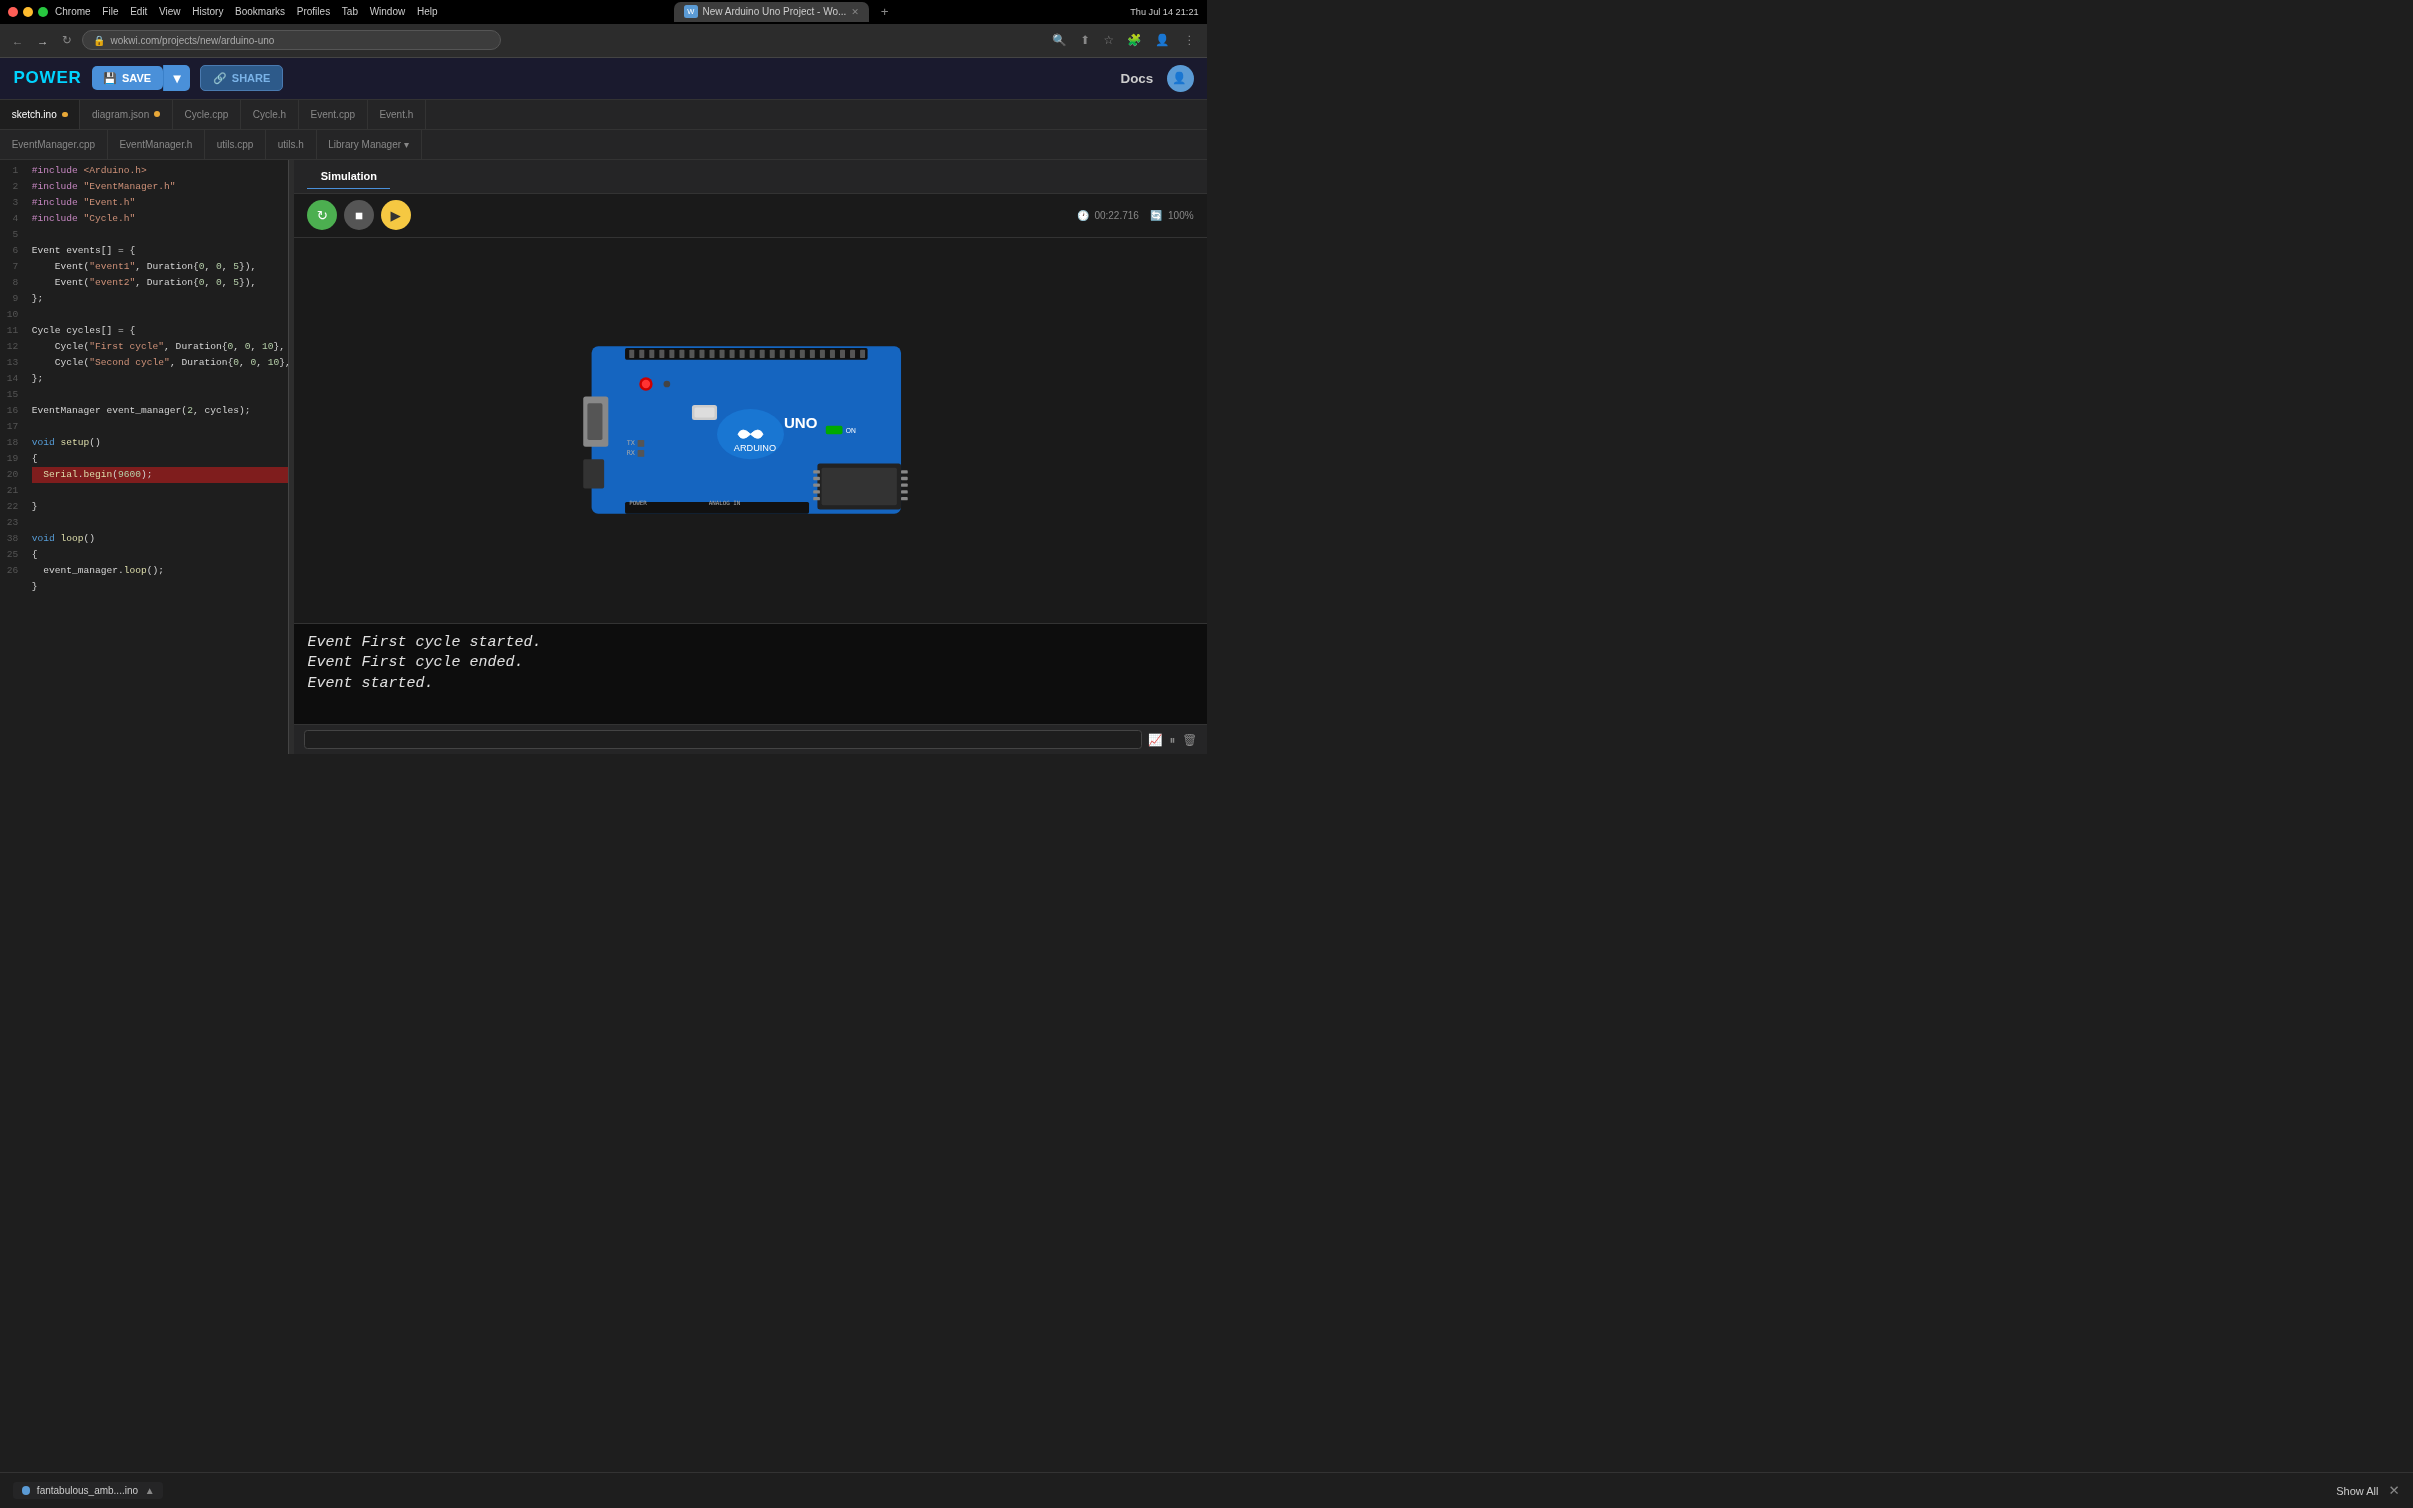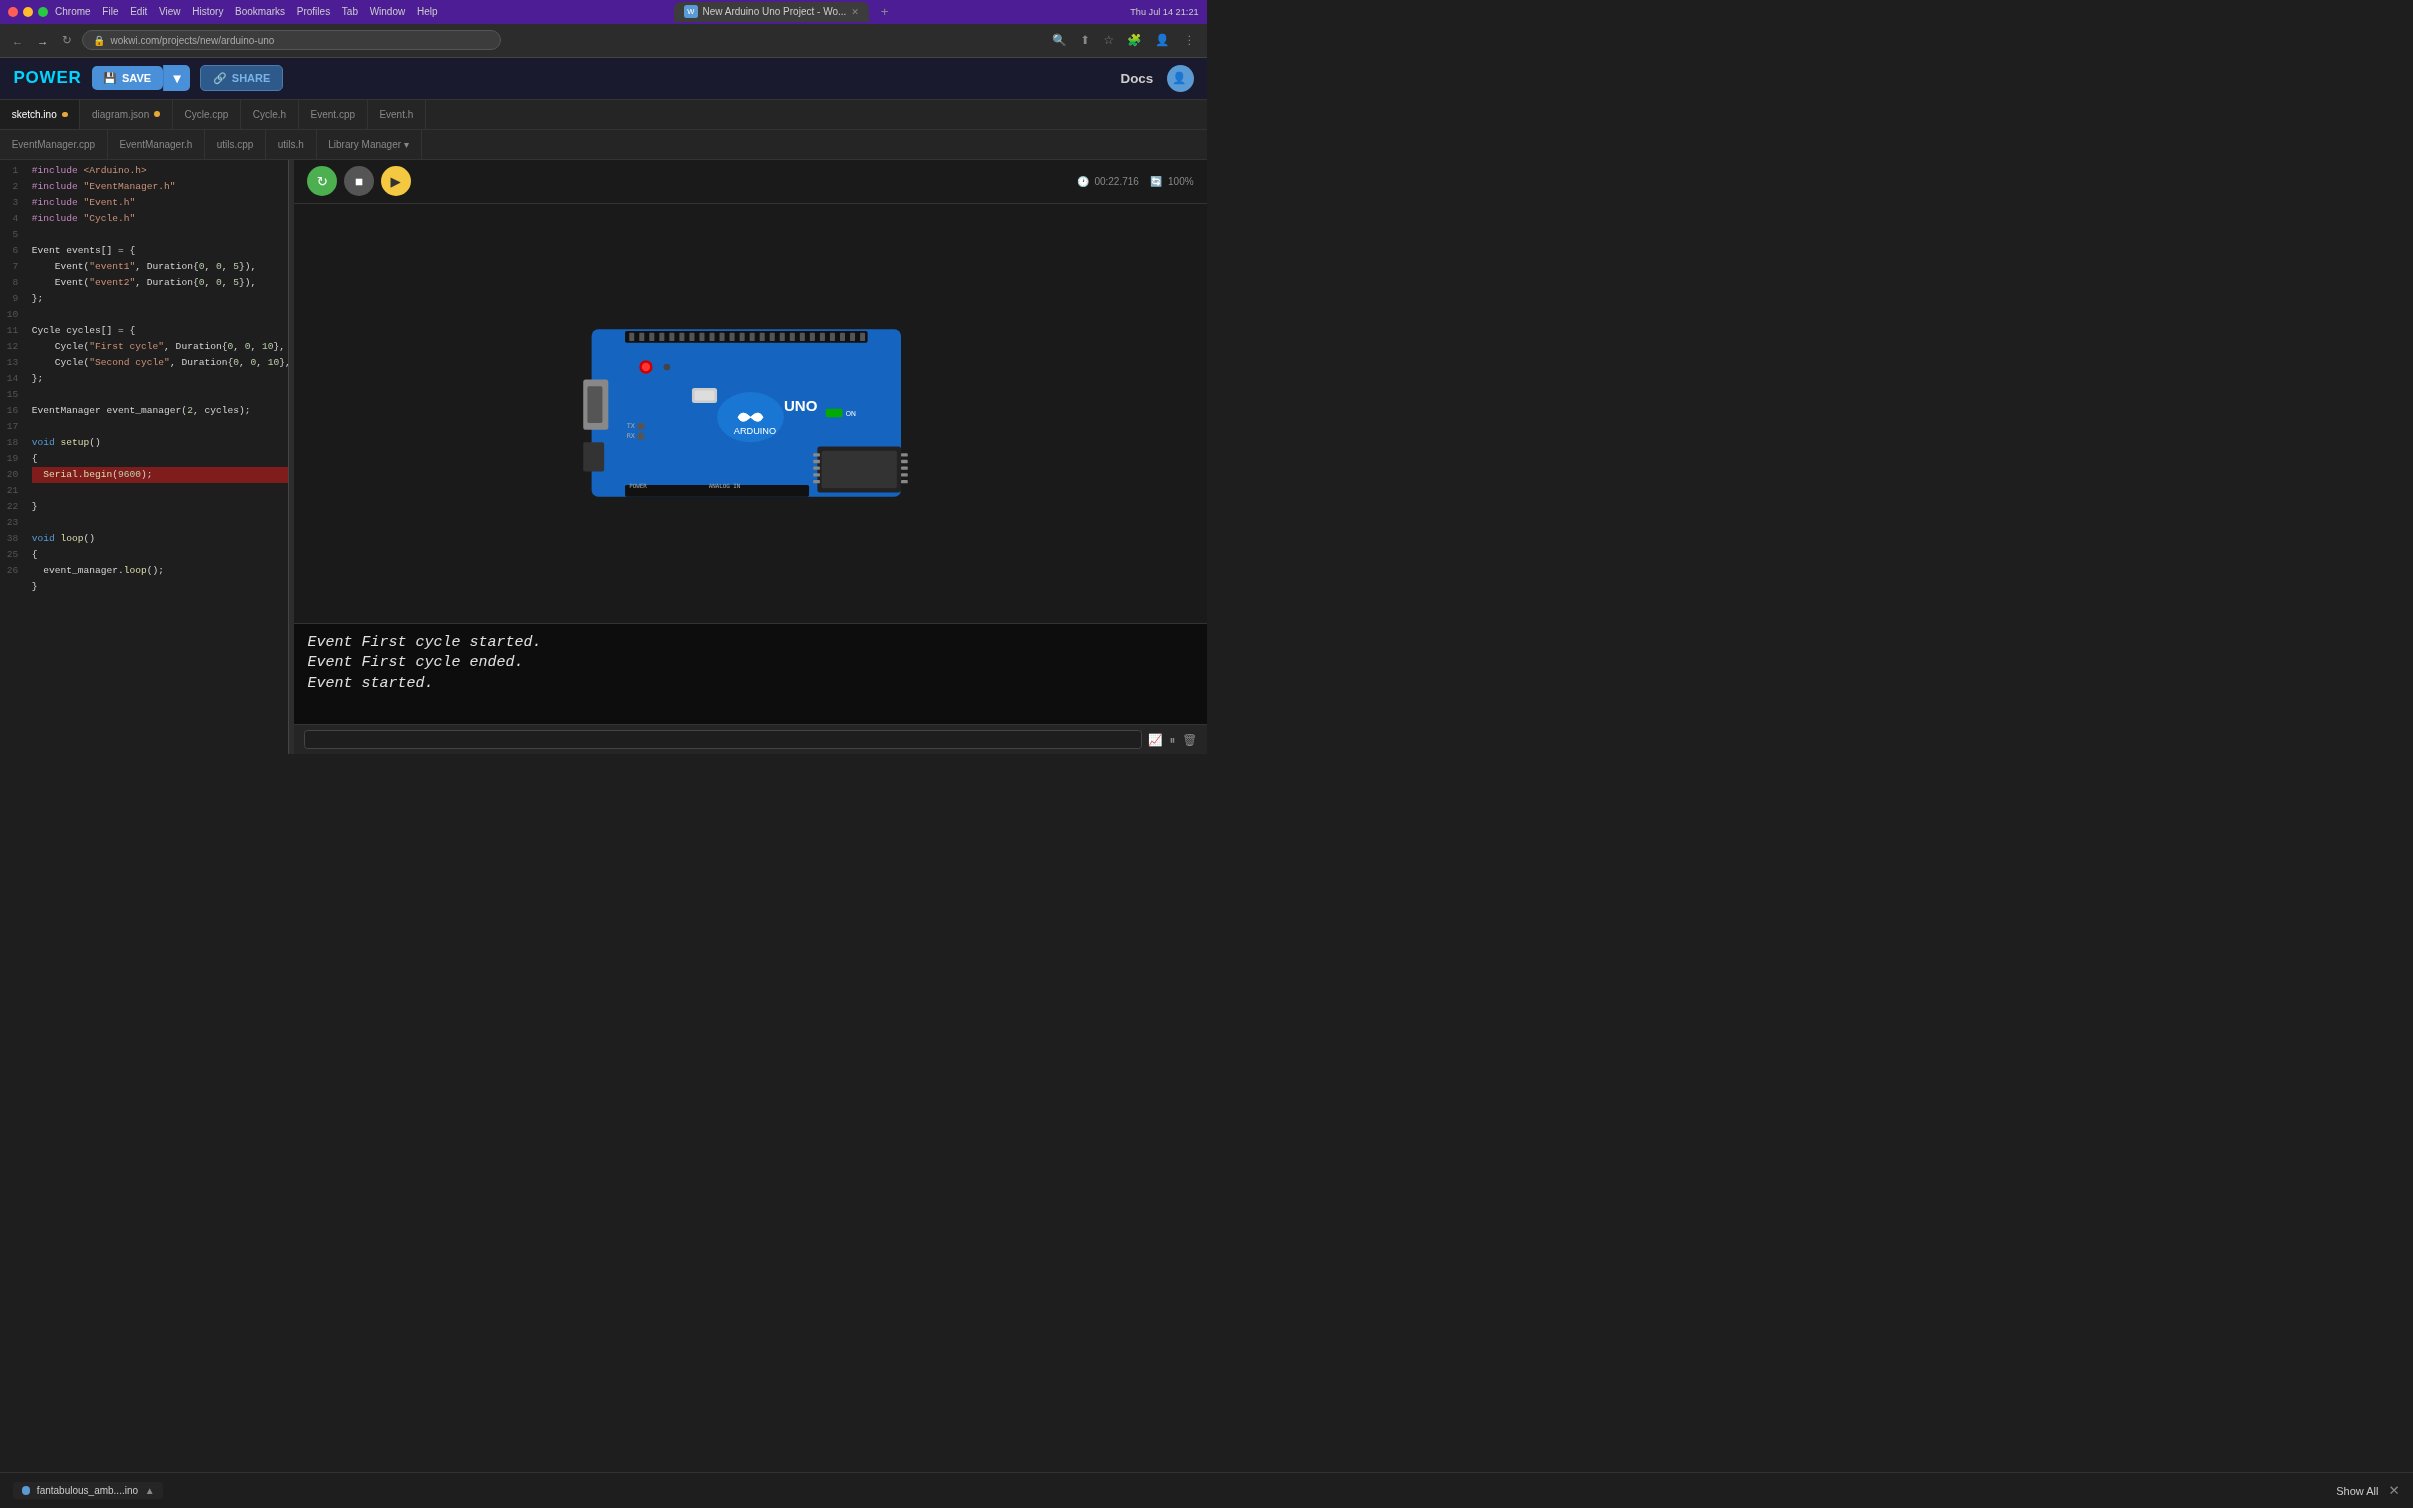--- a/index.html
+++ b/index.html
@@ -1,21 +1,21 @@
 <!DOCTYPE html>
 <html style="font-size:13.4px"><head>
   <meta charset="utf-8">
   <style>
     * { margin: 0; padding: 0; box-sizing: border-box; }
     body { width: 1207px; height: 754px; overflow: hidden; font-family: -apple-system, BlinkMacSystemFont, 'Segoe UI', sans-serif; background: #1e1e1e; }
 
     
     .titlebar {
       height: 23.5px;
-      background: #4c1d95;
+      background: #000000;
       display: flex;
       align-items: center;
       padding: 0 8.4px;
       gap: 6.7px;
     }
     .traffic-light { display: flex; gap: 5px; align-items: center; }
     .tl-btn { width: 10px; height: 10px; border-radius: 50%; border: none; cursor: pointer; }
     .tl-close { background: #ff5f57; }
     .tl-min { background: #febc2e; }
     .tl-max { background: #28c840; }
@@ -466,20 +466,25 @@
 <span class="kw">void</span> <span class="fn">loop</span>()
 {
   event_manager.<span class="fn">loop</span>();
 }</div>
     </div>
   </div>
 
   <div class="editor-divider"></div>
 
   <div class="sim-panel">
+    <div class="sim-header">
+      <div class="sim-tab">
+        <span>Simulation</span>
+      </div>
+    </div>
 
     <div style="display:flex;align-items:center;padding:6.7px 13.4px;background:#1a1a1a;border-bottom:0.8px solid #333;">
       <div style="display:flex;gap:6.7px;align-items:center;">
         <button class="ctrl-btn btn-green" title="Restart">
           <span>↻</span>
         </button>
         <button class="ctrl-btn btn-gray" title="Stop">
           <span>■</span>
         </button>
         <button class="ctrl-btn btn-yellow" title="Play">

